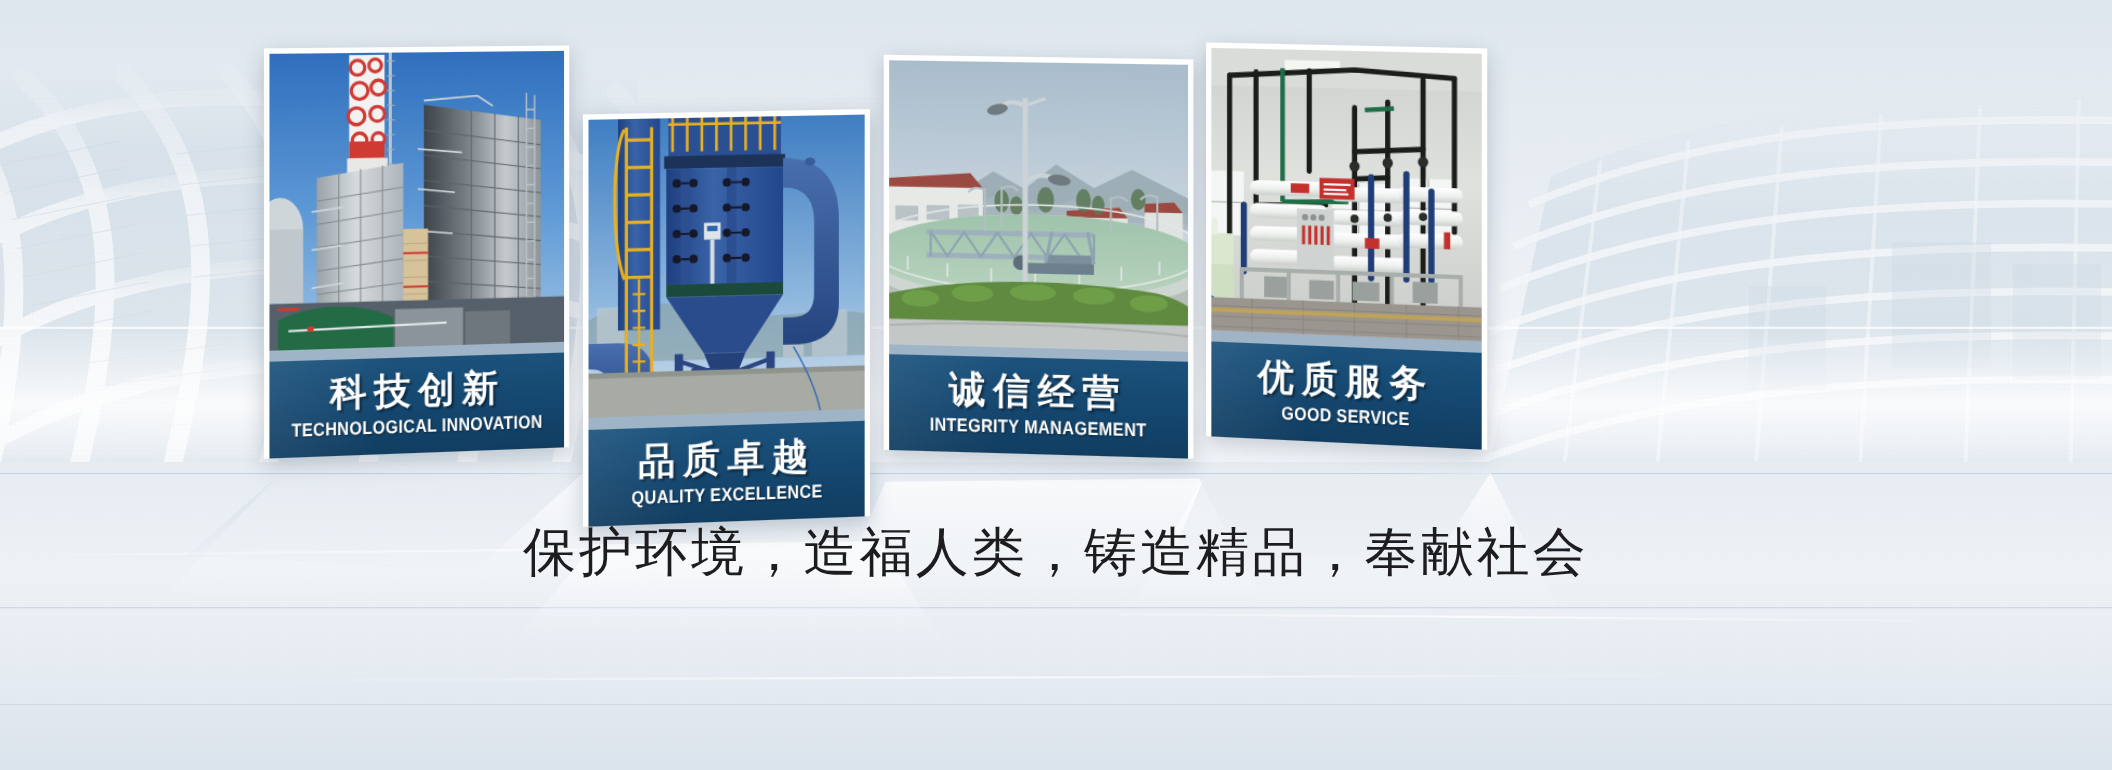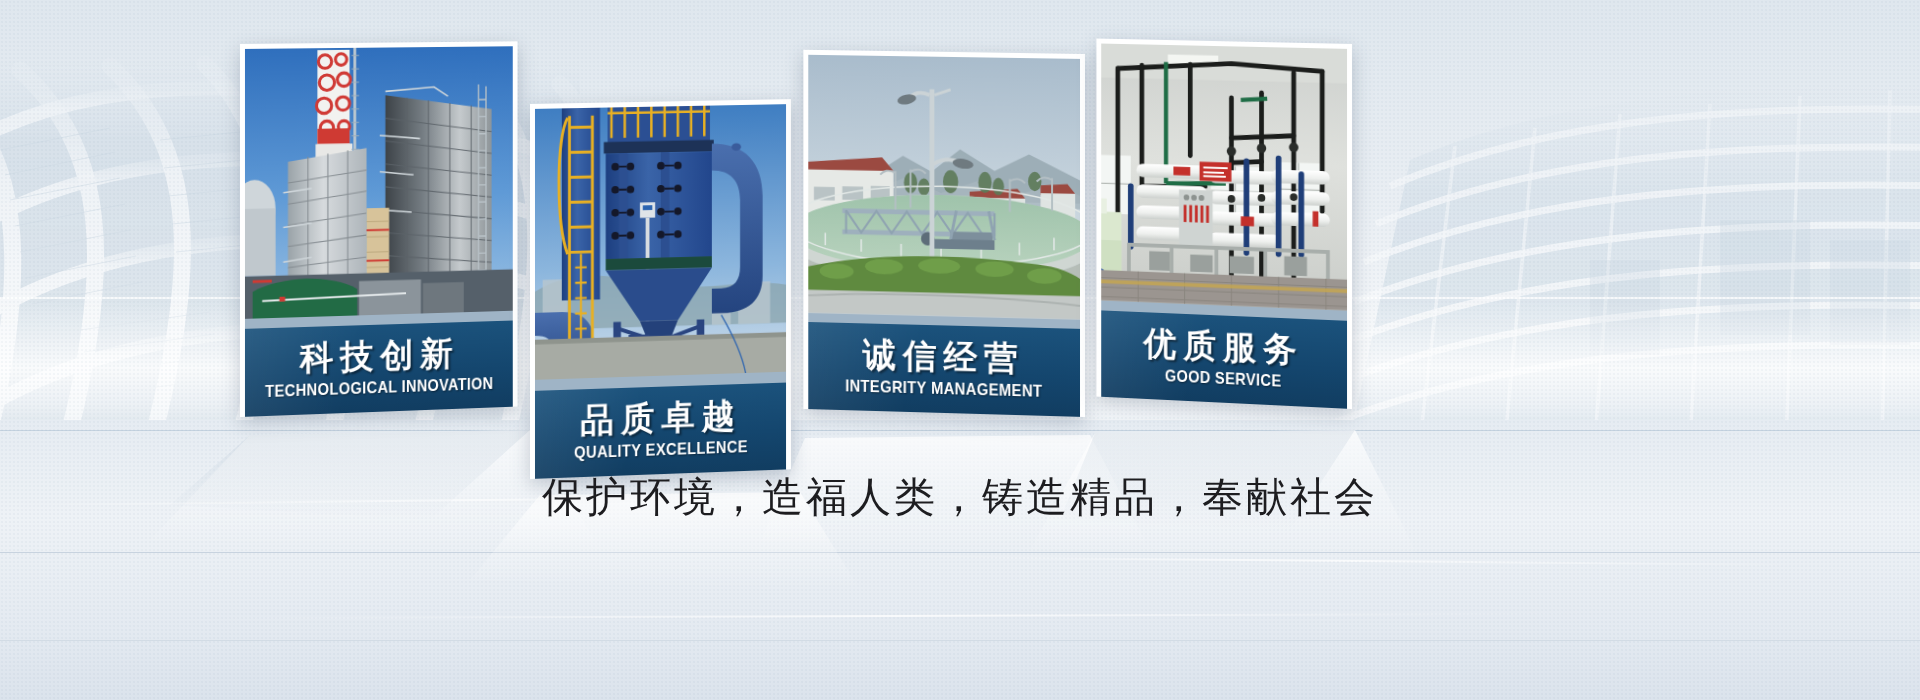--- a/index.html
+++ b/index.html
@@ -114,21 +114,21 @@
             transform:perspective(1400px) rotateY(-6deg) skewY(2.0deg); transform-origin:right center; }
 
   
   .reflection{ position:absolute; pointer-events:none; }
 
   
   #tagline{
     position:absolute; left:0; right:0; top:470px;
     text-align:center;
     font-family:"Liberation Sans", sans-serif;
-    font-size:41px;
+    font-size:48px;
     color:#1d1d20;
     letter-spacing:3px;
     white-space:nowrap;
   }
 
   
   .ph { position:absolute; inset:0; }
 </style>
 </head>
 <body>

